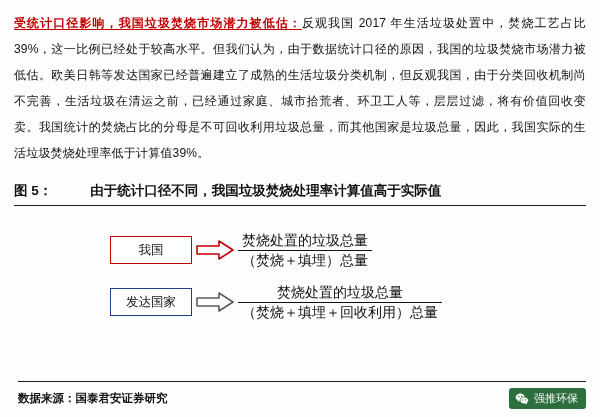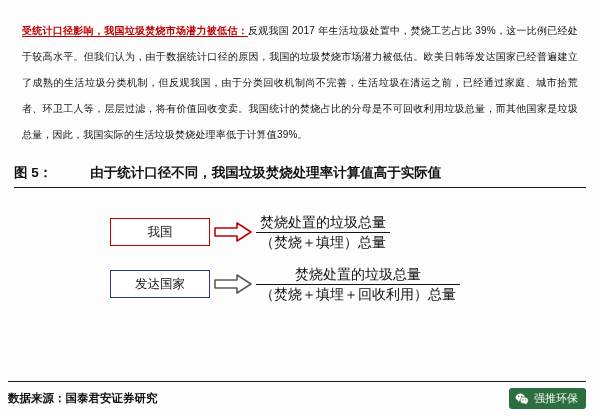--- a/index.html
+++ b/index.html
@@ -15,27 +15,27 @@
   }
   .page {
     position: relative;
     width: 600px;
     height: 417px;
     box-sizing: border-box;
     padding: 10px 14px 0 14px;
     background: #fdfdfd;
   }
   .para {
-    font-size: 10px;
+    font-size: 12px;
     line-height: 26px;
     color: #111111;
     text-align: justify;
     text-justify: inter-ideograph;
     letter-spacing: 0.2px;
-    margin: 8px;
+    margin: 0;
   }
   .lead {
     font-weight: bold;
     color: #c00000;
     text-decoration: underline;
     text-underline-offset: 2px;
   }
   .fig-title-wrap {
     margin-top: 16px;
     display: flex;
@@ -62,21 +62,21 @@
   .diagram {
     margin-top: 18px;
     padding-left: 96px;
   }
   .row {
     display: flex;
     align-items: center;
     height: 52px;
   }
   .box {
-    width: 100px;
+    width: 82px;
     height: 28px;
     display: flex;
     align-items: center;
     justify-content: center;
     font-size: 12.5px;
     color: #111111;
     background: #ffffff;
     box-sizing: border-box;
   }
   .box.red {
@@ -104,21 +104,21 @@
   }
   .frac .bar {
     border-top: 1px solid #111111;
     height: 0;
   }
   .frac .den {
     padding: 1px 4px 0 4px;
   }
   .footer {
     position: absolute;
-    left: 8px;
+    left: 18px;
     right: 14px;
     bottom: 8px;
     font-family: Liberation Mono, monospace;
   }
   .footer-rule {
     border-top: 1.4px solid #1a1a1a;
     margin-bottom: 6px;
   }
   .footer-row {
     display: flex;

